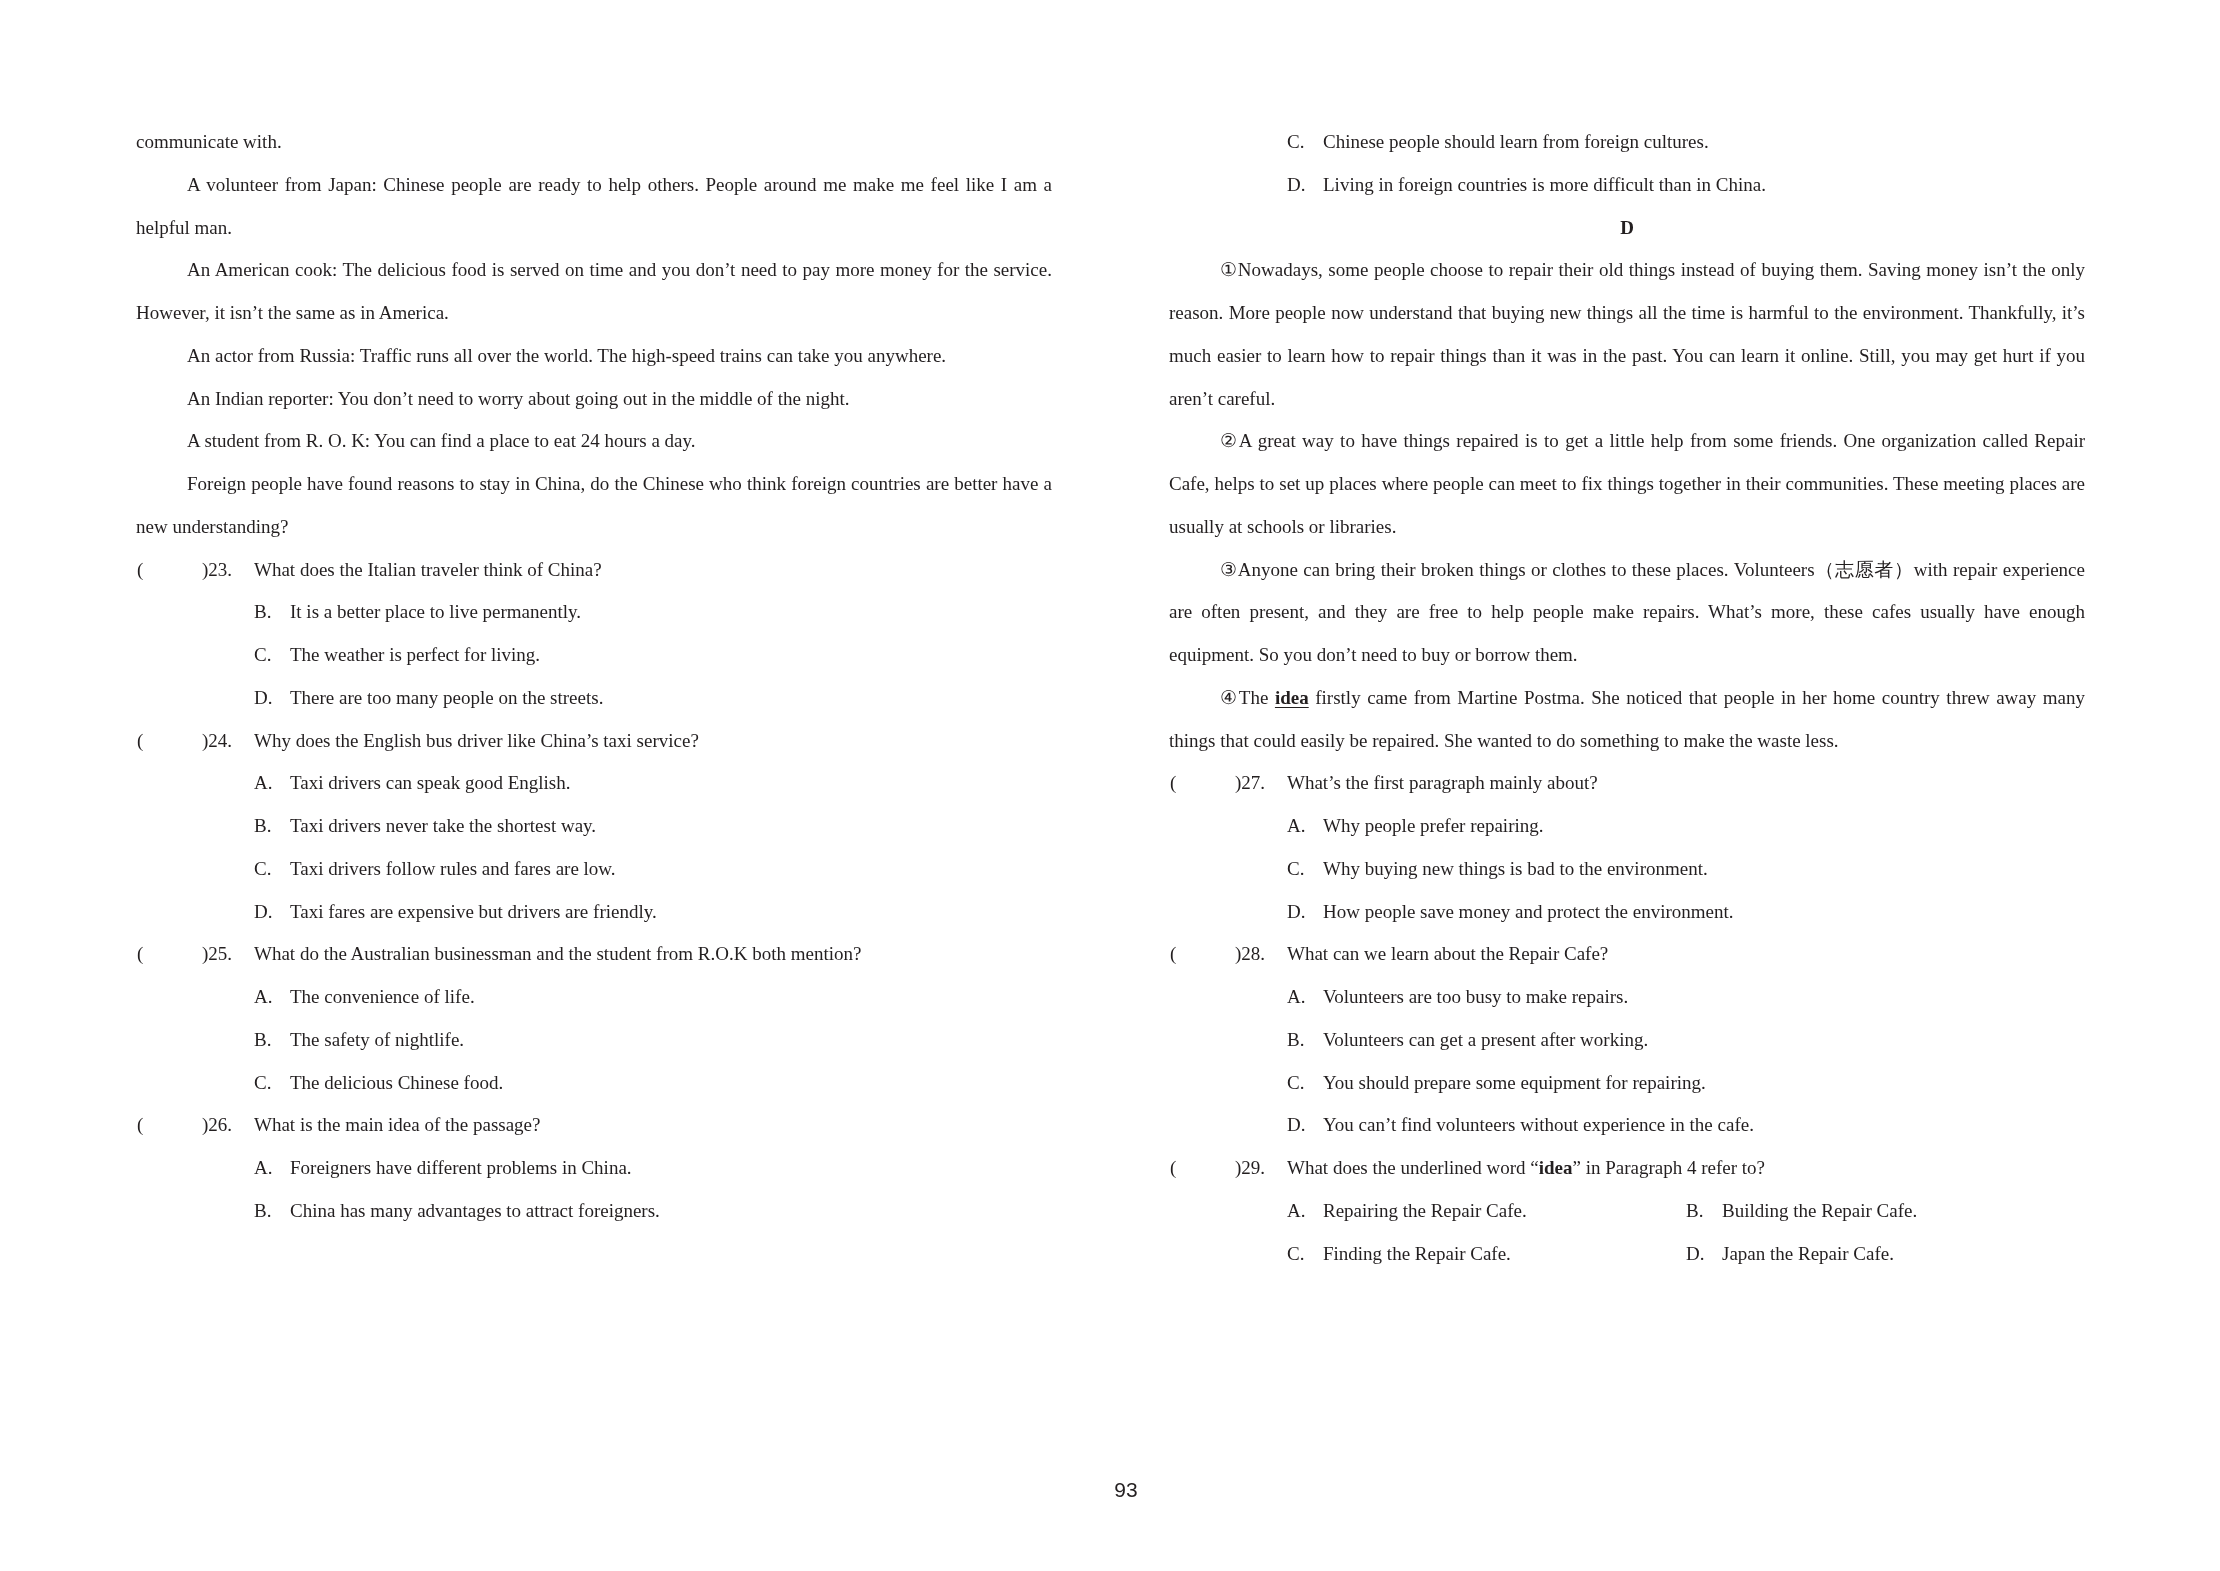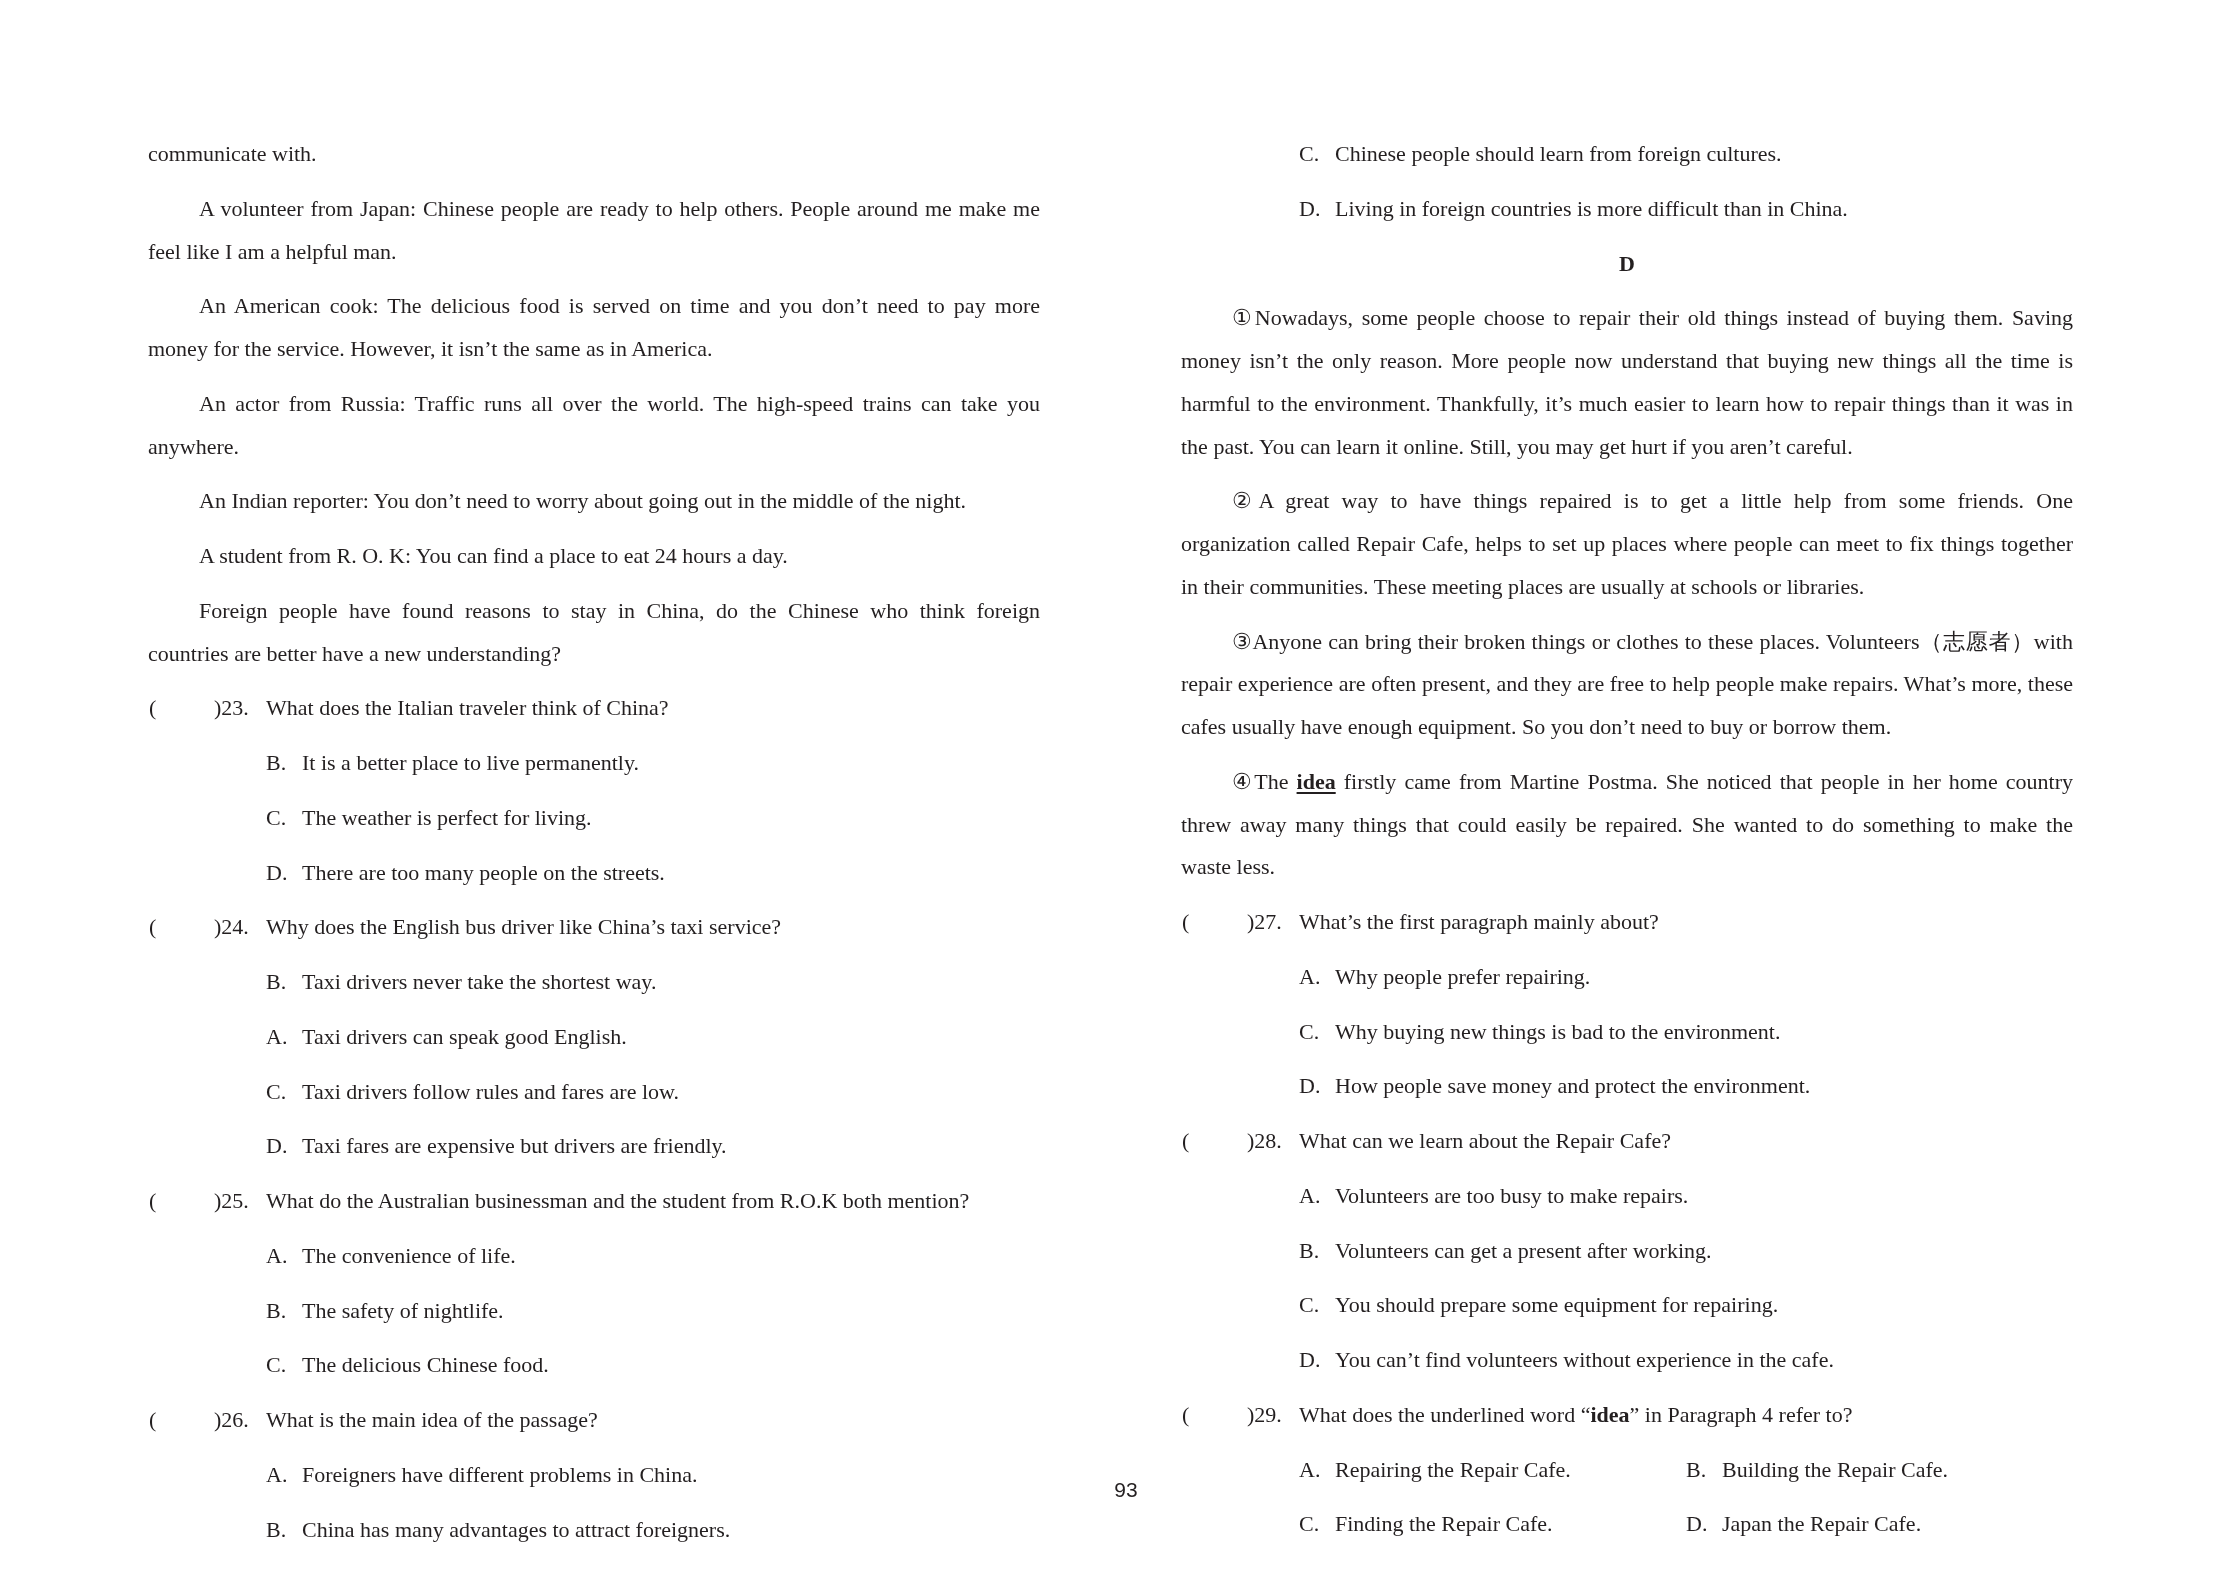--- a/index.html
+++ b/index.html
@@ -2,21 +2,21 @@
 <html><head>
 <meta charset="utf-8">
 <style>
   html, body { margin: 0; padding: 0; background: #ffffff; }
   body { width: 2220px; height: 1571px; position: relative; overflow: hidden;
          font-family: "Liberation Serif", "DejaVu Serif", serif; color: #231f20; }
   .col { position: absolute; top: 121px; }
   .col-left { left: 136px; width: 916px; }
   .col-right { left: 1169px; width: 916px; }
   .line, .para, .q, .opt, .opt-row, .heading {
-    font-size: 22px; line-height: 42.75px; margin: 12px;
+    font-size: 19px; line-height: 42.75px; margin: 0;
   }
   .para { text-align: justify; text-indent: 51px; }
   .para.noindent { text-indent: 0; }
   .heading { text-align: center; font-weight: bold; }
   .q { position: relative; padding-left: 118px; text-align: justify; }
   .q .paren-open { position: absolute; left: 1px; top: 0; }
   .q .qnum { position: absolute; left: 66px; top: 0; }
   .opt { padding-left: 118px; }
   .opt .letter { display: inline-block; width: 36px; }
   .opt-row { padding-left: 118px; display: flex; }
@@ -46,22 +46,22 @@
   </div>
   <div class="opt"><span class="letter">B.</span><span>It is a better place to live permanently.</span></div>
   <div class="opt"><span class="letter">C.</span><span>The weather is perfect for living.</span></div>
   <div class="opt"><span class="letter">D.</span><span>There are too many people on the streets.</span></div>
 
   <div class="q">
     <span class="paren-open">(</span>
     <span class="qnum">)24.</span>
     <span>Why does the English bus driver like China’s taxi service?</span>
   </div>
+  <div class="opt"><span class="letter">A.</span><span>Taxi drivers can speak good English.</span></div>
   <div class="opt"><span class="letter">B.</span><span>Taxi drivers never take the shortest way.</span></div>
-  <div class="opt"><span class="letter">A.</span><span>Taxi drivers can speak good English.</span></div>
   <div class="opt"><span class="letter">C.</span><span>Taxi drivers follow rules and fares are low.</span></div>
   <div class="opt"><span class="letter">D.</span><span>Taxi fares are expensive but drivers are friendly.</span></div>
 
   <div class="q">
     <span class="paren-open">(</span>
     <span class="qnum">)25.</span>
     <span>What do the Australian businessman and the student from R.O.K both mention?</span>
   </div>
   <div class="opt"><span class="letter">A.</span><span>The convenience of life.</span></div>
   <div class="opt"><span class="letter">B.</span><span>The safety of nightlife.</span></div>

